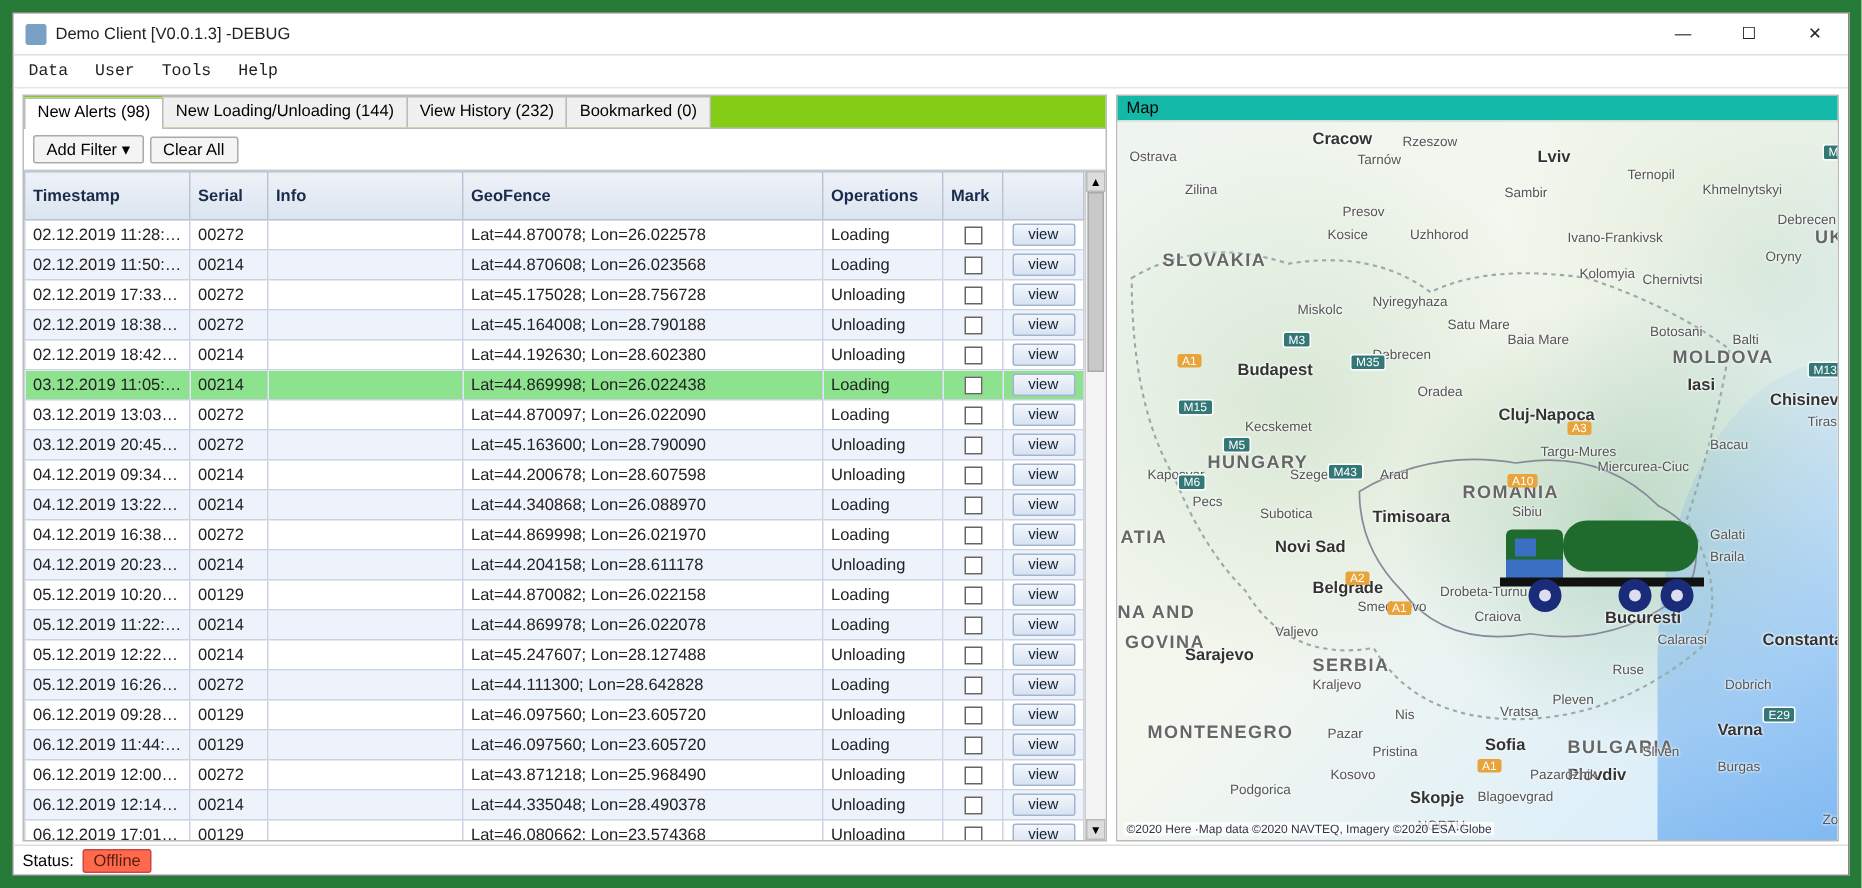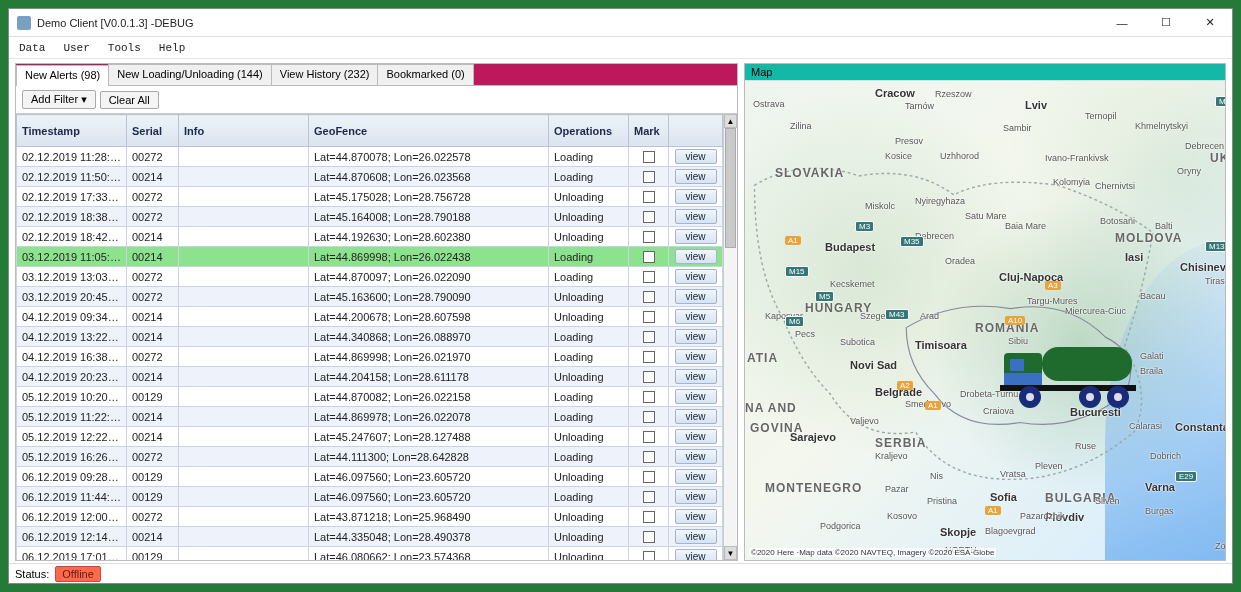--- a/index.html
+++ b/index.html
@@ -33,21 +33,21 @@
     height:22px; display:flex; align-items:center; gap:14px;
     padding:0 8px; font-size:11px; color:#222;
     border-bottom:1px solid #e5e5e5;
     font-family:Liberation Mono, monospace;
   }
   .menubar .mi { padding:2px 2px; }
   .content {
     flex:1; display:flex; gap:6px; padding:4px 6px 2px 6px; overflow:hidden;
   }
   .left-pane { flex:1; display:flex; flex-direction:column; border:1px solid #bbb; }
-  .tabs { display:flex; height:22px; border-bottom:1px solid #bbb; background:#be185d;}
+  .tabs { display:flex; height:22px; border-bottom:1px solid #bbb; background:#84cc16;}
   .tab {
     padding:3px 8px; font-size:11px; border:1px solid #bbb; border-bottom:none;
     margin-right:-1px; background:#f0f0f0;
   }
   .tab.active { background:#fff; position:relative; top:1px; }
   .toolbar {
     display:flex; align-items:center; gap:4px; padding:4px 6px;
   }
   .btn {
     border:1px solid #aaa; background:#f4f4f4; padding:2px 8px; font-size:11px;
@@ -472,28 +472,28 @@
             <div class="city big" style="left: 430px; top: 340px;">Constanta</div>
             <div class="city" style="left: 330px; top: 360px;">Ruse</div>
             <div class="city" style="left: 405px; top: 370px;">Dobrich</div>
             <div class="city big" style="left: 400px; top: 400px;">Varna</div>
             <div class="city" style="left: 400px; top: 425px;">Burgas</div>
             <div class="city big" style="left: 300px; top: 430px;">Plovdiv</div>
             <div class="city big" style="left: 245px; top: 410px;">Sofia</div>
             <div class="city" style="left: 290px; top: 380px;">Pleven</div>
             <div class="city" style="left: 255px; top: 388px;">Vratsa</div>
             <div class="city" style="left: 185px; top: 390px;">Nis</div>
-            <div class="city" style="left: 170px; top: 415px; margin-left: 12px;">Pristina</div>
+            <div class="city" style="left: 170px; top: 415px;">Pristina</div>
             <div class="city" style="left: 142px; top: 430px;">Kosovo</div>
             <div class="city" style="left: 75px; top: 440px;">Podgorica</div>
             <div class="city big" style="left: 195px; top: 445px;">Skopje</div>
             <div class="city" style="left: 240px; top: 445px;">Blagoevgrad</div>
             <div class="city" style="left: 275px; top: 430px;">Pazardzhik</div>
             <div class="city" style="left: 350px; top: 415px;">Sliven</div>
-            <div class="city" style="left: 360px; top: 340px; margin-left: 24px;">Calarasi</div>
+            <div class="city" style="left: 360px; top: 340px;">Calarasi</div>
             <div class="city" style="left: 130px; top: 370px;">Kraljevo</div>
             <div class="city" style="left: 105px; top: 335px;">Valjevo</div>
             <div class="city big" style="left: 45px; top: 350px;">Sarajevo</div>
             <div class="city" style="left: 140px; top: 403px;">Pazar</div>
             <div class="city" style="left: 470px; top: 460px;">Zonguldak</div>
             <div class="city" style="left: 432px; top: 85px;">Oryny</div>
             <div class="city" style="left: 200px; top: 464px;">NORTH</div>
             <div class="road" style="left: 40px; top: 155px;">A1</div>
             <div class="road" style="left: 152px; top: 300px;">A2</div>
             <div class="road" style="left: 300px; top: 200px;">A3</div>

